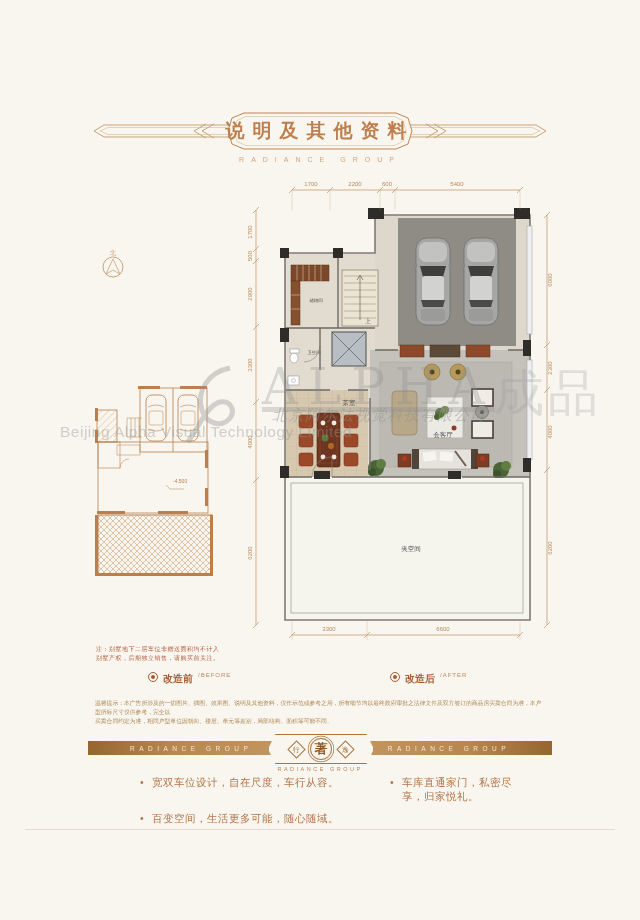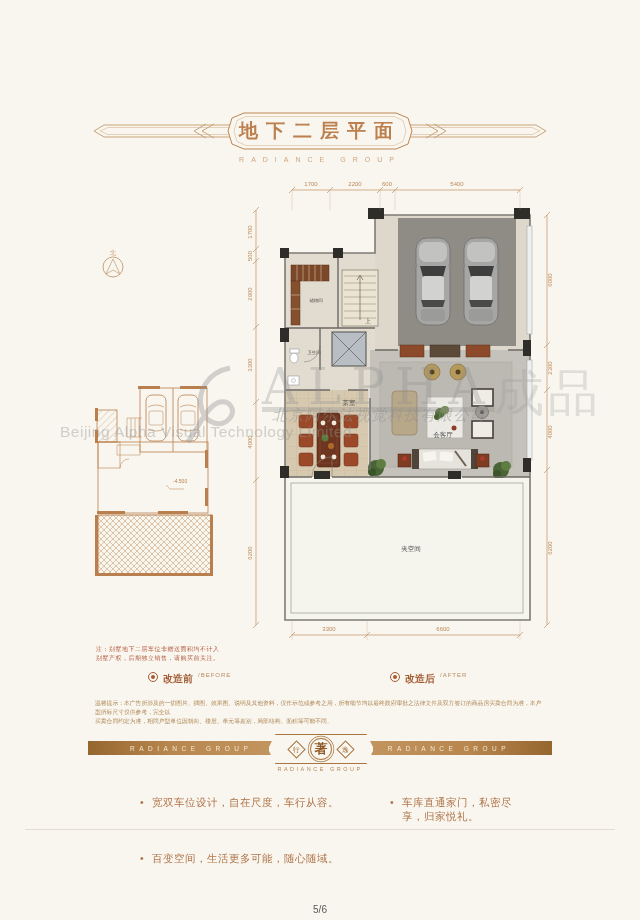--- a/index.html
+++ b/index.html
@@ -40,21 +40,21 @@
   .emblem .circ{width:20px;height:20px;border:1px solid #a8743f;border-radius:50%;
     box-shadow:0 0 0 1.5px #f8f6ee,0 0 0 2.2px #a8743f;display:flex;align-items:center;
     justify-content:center;}
   .emblem .circ span{font-size:13px;font-weight:bold;color:#8f5a2a;
     font-family:"DejaVu Serif",serif;}
   .bar-sub{position:absolute;left:0;top:766px;width:640px;text-align:center;font-size:5.5px;
     letter-spacing:2.5px;color:#b5885a;}
   
   .bullets{position:absolute;left:140px;top:776px;width:392px;display:grid;
     grid-template-columns:250px 1fr;row-gap:8px;font-size:10.5px;color:#b0744a;}
-  .bullets div{position:relative;padding-left:12px;letter-spacing:0.5px;margin-top:20px;}
+  .bullets div{position:relative;padding-left:12px;letter-spacing:0.5px;}
   .bullets div::before{content:"\2022";position:absolute;left:0;top:0;color:#b0744a;}
   .rule{position:absolute;left:25px;right:25px;top:829px;height:1px;background:#ddd3c0;opacity:.75;}
   .pageno{position:absolute;left:0;top:904px;width:640px;text-align:center;font-size:10px;
     color:#5a5a5a;}
   
   .wm{pointer-events:none;position:absolute;font-family:"DejaVu Serif",serif;}
   .wm-big{left:262px;top:358px;font-size:50px;letter-spacing:10px;color:rgba(140,140,140,.30);text-decoration:underline;}
   .wm-big2{left:494px;top:360px;font-size:50px;letter-spacing:4px;color:rgba(150,150,150,.26);}
   .wm-zh{left:272px;top:406px;font-size:15px;letter-spacing:1.5px;color:rgba(145,145,145,.48);
     font-family:"Liberation Sans",sans-serif;font-style:italic;}
@@ -67,21 +67,21 @@
 <div class="page">
 
   <svg class="abs" style="left:90px;top:110px;width:460px;height:42px" viewBox="0 0 460 42">
     <path d="M4,21 L14,15 H446 L456,21 L446,27 H14 Z" fill="none" stroke="#c9a478" stroke-width="1"></path>
     <path d="M10,21 L18,17.5 H442 L450,21 L442,24.5 H18 Z" fill="none" stroke="#d8b996" stroke-width="0.6"></path>
     <path d="M116,14 L104,21 L116,28 M124,14 L112,21 L124,28" fill="none" stroke="#c9a478" stroke-width="1"></path>
     <path d="M344,14 L356,21 L344,28 M336,14 L348,21 L336,28" fill="none" stroke="#c9a478" stroke-width="1"></path>
     <path d="M142,8 L154,3 H306 L318,8 L322,21 L318,34 L306,39 H154 L142,34 L138,21 Z" fill="#f8f6ee" stroke="#c08552" stroke-width="1"></path>
     <path d="M147,10.5 L156,6.5 H304 L313,10.5 L316,21 L313,31.5 L304,35.5 H156 L147,31.5 L144,21 Z" fill="none" stroke="#d8b996" stroke-width="0.6"></path>
   </svg>
-  <div class="hdr-title">地下二层平面</div>
+  <div class="hdr-title">说明及其他资料</div>
   <div class="hdr-sub">RADIANCE GROUP</div>
 
   <svg class="abs" style="left:80px;top:170px;width:480px;height:500px" viewBox="0 0 480 500">
     <defs>
       <pattern id="hatch" width="5" height="5" patternUnits="userSpaceOnUse" patternTransform="rotate(45)">
         <line x1="0" y1="0" x2="0" y2="5" stroke="#c89a6c" stroke-width="0.7"></line>
       </pattern>
       <pattern id="cross" width="6" height="6" patternUnits="userSpaceOnUse">
         <path d="M0,0 L6,6 M6,0 L0,6" stroke="#c89a6c" stroke-width="0.55"></path>
       </pattern>
@@ -359,14 +359,13 @@
   </div>
   <div class="bar-sub">RADIANCE GROUP</div>
 
   <div class="bullets">
     <div>宽双车位设计，自在尺度，车行从容。</div>
     <div>车库直通家门，私密尽享，归家悦礼。</div>
     <div>百变空间，生活更多可能，随心随域。</div>
   </div>
 
   <div class="rule"></div>
-  <div class="pageno">5/6</div>
 </div>
 
 </body></html>

